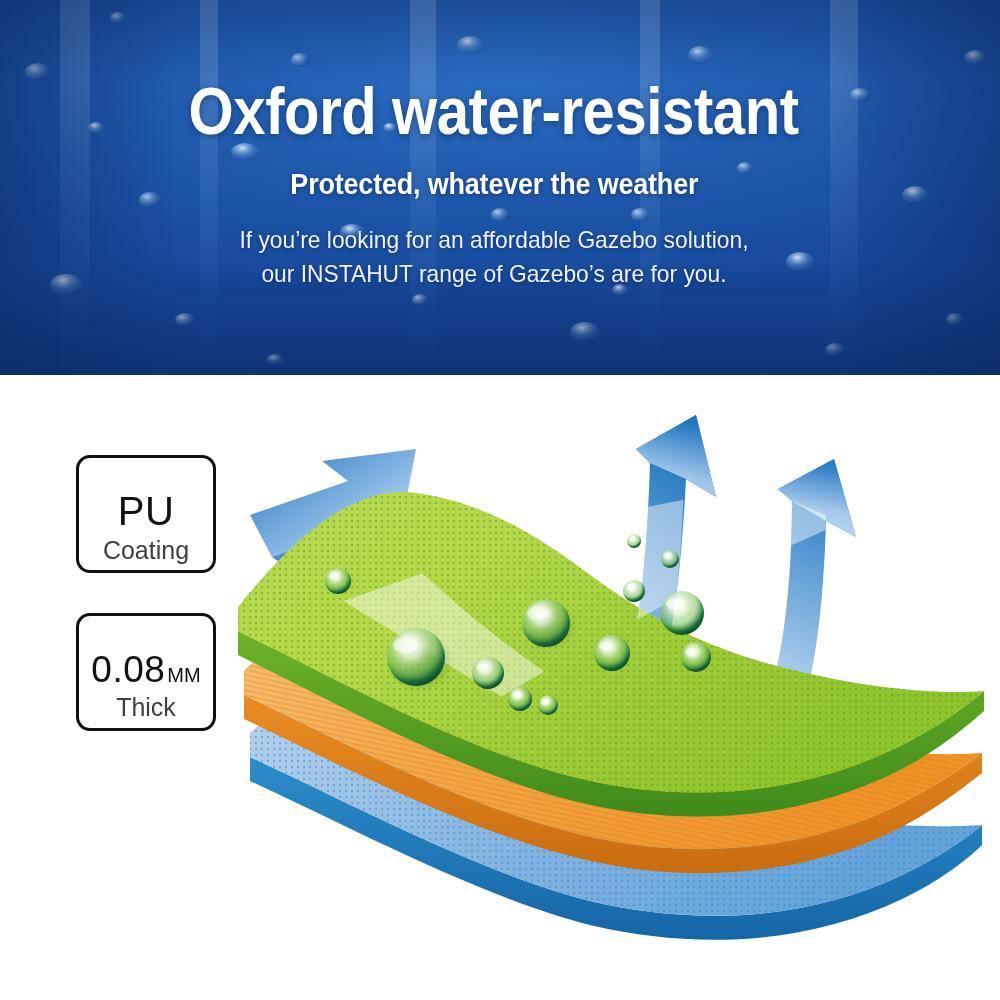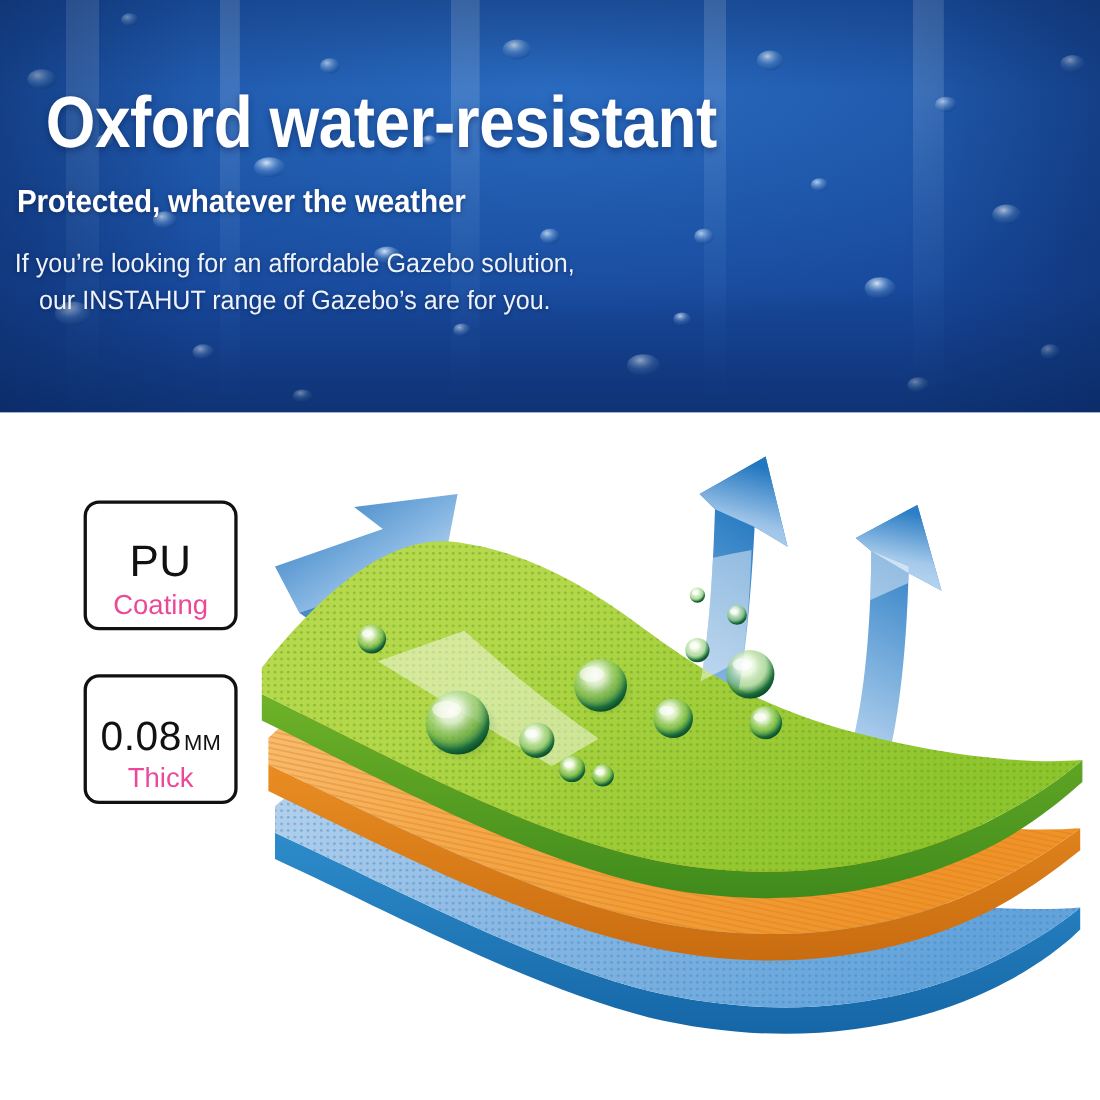--- a/index.html
+++ b/index.html
@@ -24,21 +24,21 @@
     background:
       linear-gradient(180deg, rgba(10,40,95,0.35) 0%, rgba(0,0,0,0) 22%, rgba(0,0,0,0) 70%, rgba(8,34,86,0.55) 100%),
       linear-gradient(90deg, rgba(8,34,86,0.38) 0%, rgba(0,0,0,0) 18%, rgba(0,0,0,0) 82%, rgba(8,34,86,0.38) 100%);
   }
   
   .drops { position:absolute; inset:0; }
   .drops svg { width:100%; height:100%; display:block; }
 
   .banner-content {
     position:absolute; left:0; top:0; width:988px; height:375px;
-    display:flex; flex-direction:column; align-items:flex-start;
+    display:flex; flex-direction:column; align-items:center;
   }
   .title {
     margin-top:78px;
     font-size:66px;
     font-weight:bold;
     color:#ffffff;
     letter-spacing:-0.5px;
     line-height:1;
     transform:scaleX(0.88);
     text-shadow:0 2px 7px rgba(4,24,66,0.45);
@@ -79,21 +79,21 @@
     display:flex; flex-direction:column;
     align-items:center; justify-content:center;
     margin-bottom:40px;
   }
   .badge-main {
     font-size:40px; font-weight:normal; color:#111;
     line-height:1; letter-spacing:0.5px;
     display:flex; align-items:baseline; justify-content:center;margin-top:28px;
   }
   .badge-main .unit { font-size:20px; letter-spacing:0px; margin-left:2px; }
-  .badge-sub { font-size:25px; font-weight:normal; color:#ec4899; line-height:1.1; margin-top:6px; }
+  .badge-sub { font-size:25px; font-weight:normal; color:#404040; line-height:1.1; margin-top:6px; }
   .badge-3 .badge-main { font-size:37px; }
 
   
   .illus { position:absolute; left:230px; top:30px; width:760px; height:570px; }
   .illus svg { width:100%; height:100%; display:block; }
 </style>
 </head>
 <body>
 
 <div id="page">

